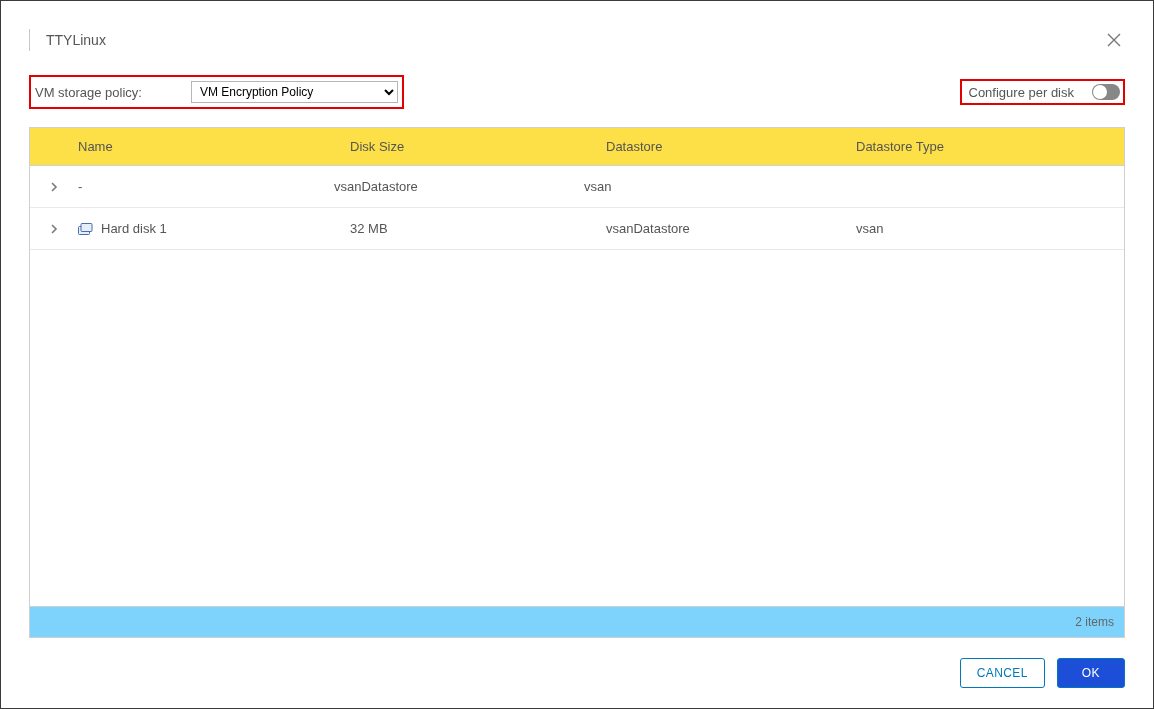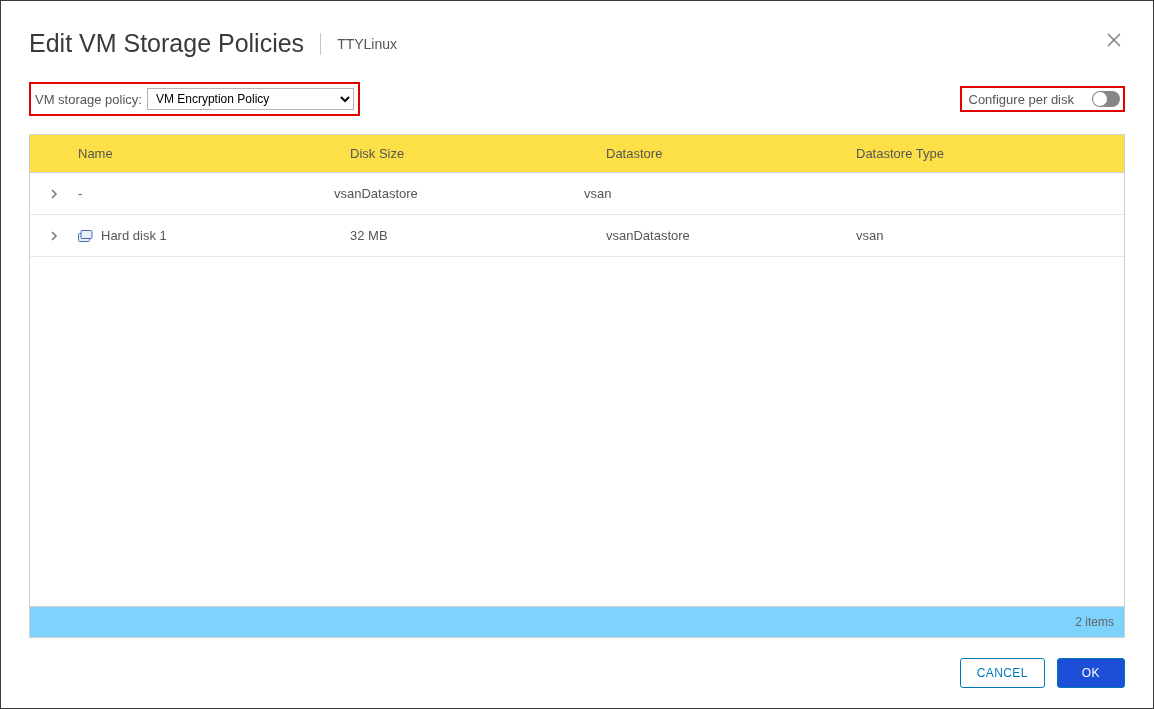--- a/index.html
+++ b/index.html
@@ -53,20 +53,21 @@
       display: flex;
       align-items: center;
       justify-content: space-between;
       margin-bottom: 18px;
     }
     .policy-area {
       display: inline-flex;
       align-items: center;
       border: 2px solid #e30000;
       padding: 4px 4px 4px 4px;
+      gap: 44px;
     }
     .policy-label {
       font-size: 13px;
       color: #555;
       margin-right: 5px;
     }
     .policy-select {
       font-size: 12px;
       padding: 2px 4px;
       border: 1px solid #b6b6b6;
@@ -211,21 +212,20 @@
 
 <div class="dialog">
 
   <div class="close-btn">
     <svg width="14" height="14" viewBox="0 0 14 14">
         <path d="M1 1 L13 13 M13 1 L1 13" stroke="#777" stroke-width="1.4" fill="none"></path>
       </svg>
   </div>
 
   <div class="header">
-    <div class="title">Edit VM Storage Policies</div>
     <div class="divider"></div>
     <div class="subtitle">TTYLinux</div>
   </div>
 
   <div class="controls-row">
     <div class="policy-area">
       <span class="policy-label">VM storage policy:</span>
       <select class="policy-select">
         <option>VM Encryption Policy</option>
       </select>

